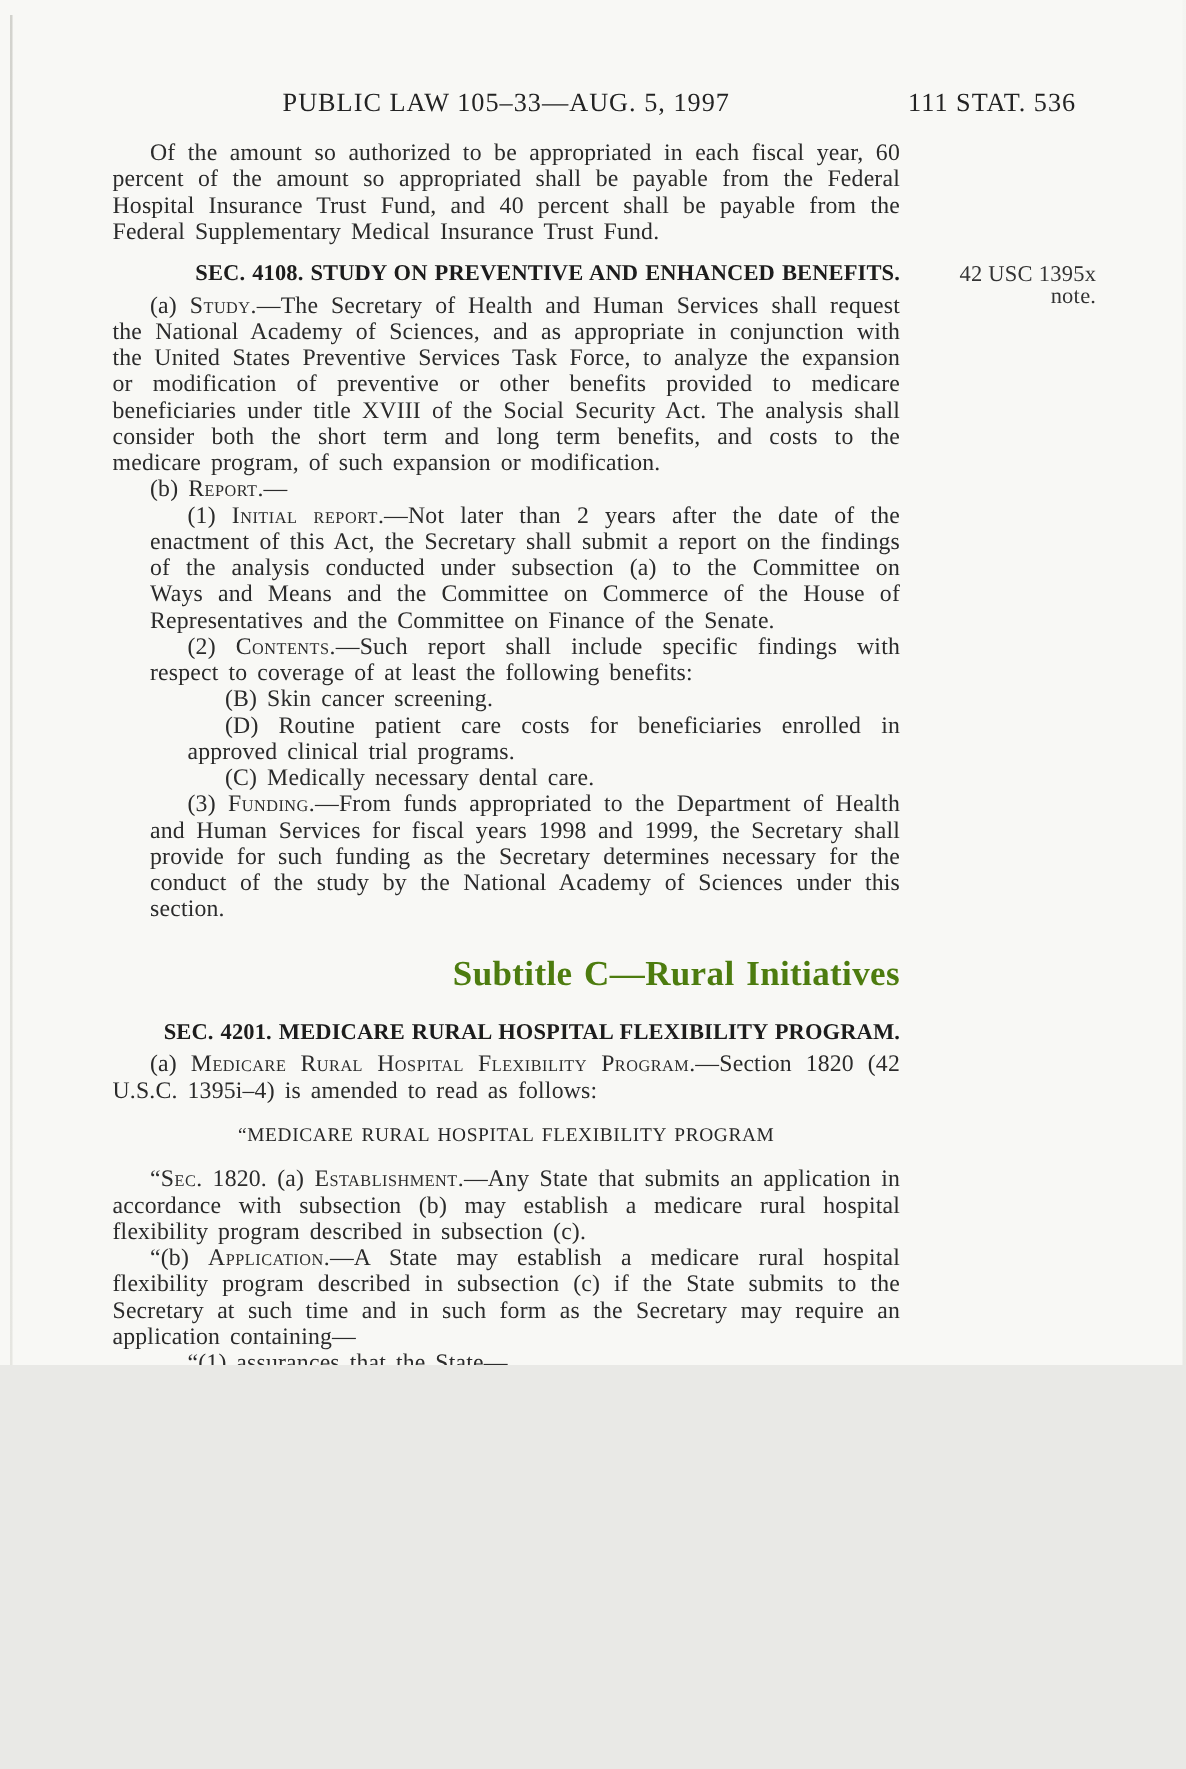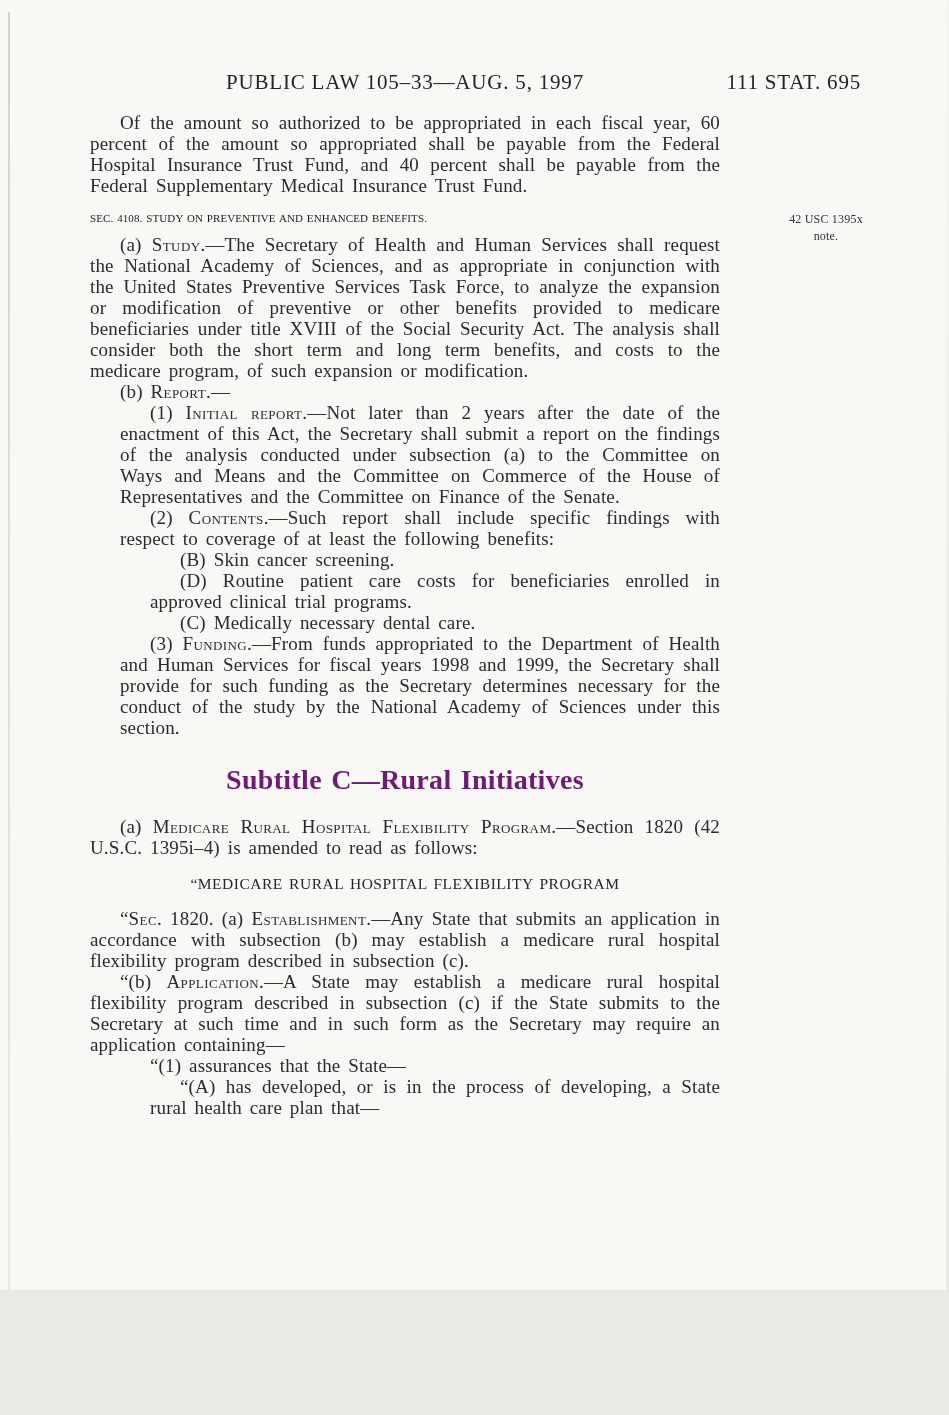--- a/index.html
+++ b/index.html
@@ -1,18 +1,18 @@
 <!DOCTYPE html>
 <html><head>
 <meta charset="utf-8">
 <style>
   html,body{margin:0;padding:0;background:#e9e9e6;}
   .page{
     position:relative;
-    width:949px;height:1290px;
+    width:949px;height:1092px;
     background:#f8f8f5;
     overflow:hidden;
     font-family:"Liberation Serif","DejaVu Serif",serif;
     color:#2b2b2b;
   }
   .edge-line-left{
     position:absolute;left:8px;top:12px;width:2px;height:1345px;
     background:linear-gradient(#c9c9c3,#d8d8d2 40%,#e6e6e1);
     opacity:.8;
   }
@@ -37,71 +37,72 @@
     letter-spacing:.15px;word-spacing:3px;
     text-align:justify;
   }
   .para{margin:0;text-indent:30px;}
   .lvl0{margin-left:0;}
   .lvl1{margin-left:30px;}
   .lvl2{margin-left:60px;}
   .sc{font-variant:small-caps;letter-spacing:.4px;}
   .sec-heading{
     margin:13px 0 7px 0;
-    font-size:11px;line-height:18px;font-weight:normal;
+    font-size:18px;line-height:18px;font-weight:bold;
     letter-spacing:.1px;word-spacing:1px;
-    text-align:left;text-indent:0;color:#1c1c1c;
+    text-align:right;text-indent:0;color:#1c1c1c;
   }
   .big-heading{
     margin:27px 0 21px 0;
     font-size:28px;line-height:30px;font-weight:bold;
-    text-align:center;text-indent:0;letter-spacing:.3px;word-spacing:2px;
-    color:#701a75;
+    text-align:right;text-indent:0;letter-spacing:.3px;word-spacing:2px;
+    color:#4d7c0f;
   }
   .center-heading{
     margin:17px 0 15px 0;
     font-size:15.5px;line-height:18px;font-weight:normal;
     text-align:center;text-indent:0;letter-spacing:.5px;word-spacing:2px;
     color:#262626;
   }
   .margin-note{
     position:absolute;left:737px;top:228px;width:140px;
-    font-size:12px;line-height:17px;letter-spacing:.2px;
-    text-align:center;color:#333;margin-left:19px;
+    font-size:18px;line-height:17px;letter-spacing:.2px;
+    text-align:right;color:#333;
   }
 </style>
 </head>
 <body>
 
 <div class="page">
   <div class="edge-line-left"></div>
   <div class="edge-line-right"></div>
 
   <div class="running-head">
     <div class="pl-title">PUBLIC LAW 105–33—AUG. 5, 1997</div>
-    <div class="stat">111 STAT. 695</div>
+    <div class="stat">111 STAT. 536</div>
   </div>
 
   <div class="margin-note" style="top: 211px;">
     <div>42 USC 1395x</div>
     <div>note.</div>
   </div>
 
   <div class="doc-body">
       <p class="para lvl0"><span>Of the amount so authorized to be appropriated in each fiscal year, 60 percent of the amount so appropriated shall be payable from the Federal Hospital Insurance Trust Fund, and 40 percent shall be payable from the Federal Supplementary Medical Insurance Trust Fund.</span></p>
       <h3 class="sec-heading">SEC. 4108. STUDY ON PREVENTIVE AND ENHANCED BENEFITS.</h3>
       <p class="para lvl0"><span>(a) </span><span class="sc">Study</span><span>.—The Secretary of Health and Human Services shall request the National Academy of Sciences, and as appropriate in conjunction with the United States Preventive Services Task Force, to analyze the expansion or modification of preventive or other benefits provided to medicare beneficiaries under title XVIII of the Social Security Act. The analysis shall consider both the short term and long term benefits, and costs to the medicare program, of such expansion or modification.</span></p>
       <p class="para lvl0"><span>(b) </span><span class="sc">Report</span><span>.—</span></p>
       <p class="para lvl1"><span>(1) </span><span class="sc">Initial report</span><span>.—Not later than 2 years after the date of the enactment of this Act, the Secretary shall submit a report on the findings of the analysis conducted under subsection (a) to the Committee on Ways and Means and the Committee on Commerce of the House of Representatives and the Committee on Finance of the Senate.</span></p>
       <p class="para lvl1"><span>(2) </span><span class="sc">Contents</span><span>.—Such report shall include specific findings with respect to coverage of at least the following benefits:</span></p>
       <p class="para lvl2"><span>(B) Skin cancer screening.</span></p>
       <p class="para lvl2"><span>(D) Routine patient care costs for beneficiaries enrolled in approved clinical trial programs.</span></p>
       <p class="para lvl2"><span>(C) Medically necessary dental care.</span></p>
       <p class="para lvl1"><span>(3) </span><span class="sc">Funding</span><span>.—From funds appropriated to the Department of Health and Human Services for fiscal years 1998 and 1999, the Secretary shall provide for such funding as the Secretary determines necessary for the conduct of the study by the National Academy of Sciences under this section.</span></p>
       <h2 class="big-heading">Subtitle C—Rural Initiatives</h2>
+      <h3 class="sec-heading">SEC. 4201. MEDICARE RURAL HOSPITAL FLEXIBILITY PROGRAM.</h3>
       <p class="para lvl0"><span>(a) </span><span class="sc">Medicare Rural Hospital Flexibility Program</span><span>.—Section 1820 (42 U.S.C. 1395i–4) is amended to read as follows:</span></p>
       <h3 class="center-heading">“MEDICARE RURAL HOSPITAL FLEXIBILITY PROGRAM</h3>
       <p class="para lvl0"><span>“</span><span class="sc">Sec</span><span>. 1820. (a) </span><span class="sc">Establishment</span><span>.—Any State that submits an application in accordance with subsection (b) may establish a medicare rural hospital flexibility program described in subsection (c).</span></p>
       <p class="para lvl0"><span>“(b) </span><span class="sc">Application</span><span>.—A State may establish a medicare rural hospital flexibility program described in subsection (c) if the State submits to the Secretary at such time and in such form as the Secretary may require an application containing—</span></p>
       <p class="para lvl1"><span>“(1) assurances that the State—</span></p>
       <p class="para lvl2"><span>“(A) has developed, or is in the process of developing, a State rural health care plan that—</span></p>
     </div>
 </div>
 
 </body></html>

